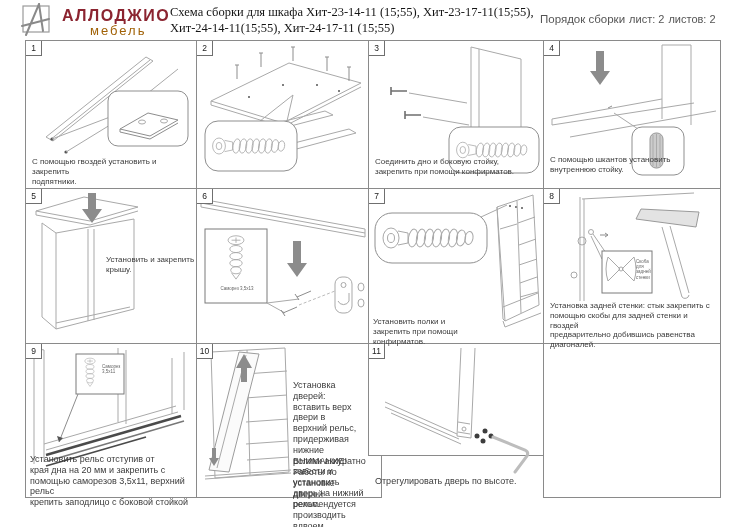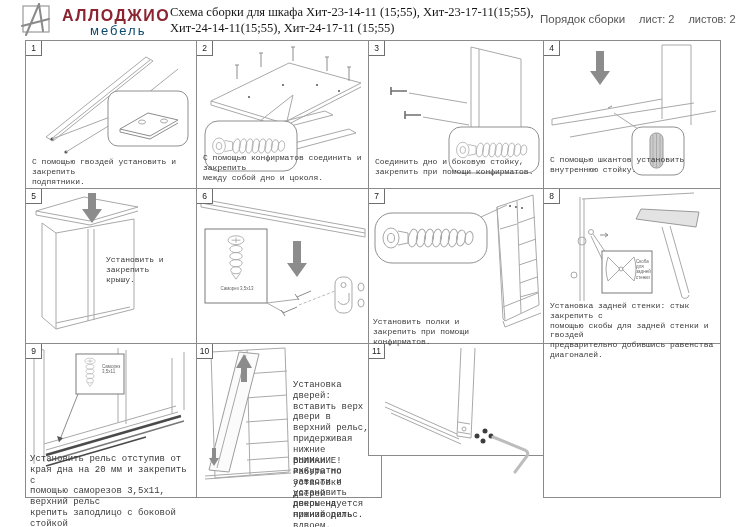--- a/index.html
+++ b/index.html
@@ -4,30 +4,30 @@
 <style>
   html,body{margin:0;padding:0;}
   body{
     width:748px;height:527px;position:relative;background:#fff;overflow:hidden;
     font-family:"Liberation Sans",sans-serif;color:#3a3a3a;
   }
   
   .hdr{position:absolute;left:0;top:0;width:748px;height:40px;padding-left:44px;}
   .logo{position:absolute;left:16px;top:3px;}
   .brand{position:absolute;left:62px;top:7px;font-size:16px;font-weight:bold;color:#8b2430;letter-spacing:1.5px;}
-  .brand-sub{position:absolute;left:90px;top:23px;font-size:13px;color:#0c4a6e;letter-spacing:2px;}
+  .brand-sub{position:absolute;left:90px;top:23px;font-size:13px;color:#a16207;letter-spacing:2px;}
   .title{position:absolute;left:170px;top:5px;font-family:Liberation Serif, serif;font-size:12.5px;line-height:15.5px;color:#151515;white-space:pre-line;}
-  .meta{position:absolute;left:540px;top:13px;font-size:11px;color:#555;display:flex;align-items:baseline;gap:14px;}
+  .meta{position:absolute;left:540px;top:13px;font-size:11px;color:#555;display:flex;align-items:baseline;gap:4px;}
   .meta .order{font-size:11.5px;}
   
   .grid{position:absolute;left:25px;top:40px;width:696px;height:458px;}
   .cell{position:absolute;border:1px solid #8a8a8a;box-sizing:border-box;background:#fff;}
   .badge{position:absolute;left:0;top:0;width:15px;height:14px;border-right:1px solid #6f6f6f;border-bottom:1px solid #6f6f6f;
          font-size:8.5px;color:#222;display:flex;align-items:center;justify-content:center;background:#fff;z-index:3;}
-  .cap{position:absolute;font-size:8px;line-height:1.22;color:#3b3b3b;white-space:pre-line;z-index:2;font-family:Liberation Mono, monospace;}
+  .cap{position:absolute;font-size:8px;line-height:1.22;color:#3b3b3b;white-space:pre-line;z-index:2;}
   .cap.big{font-size:9px;line-height:1.2;}
   .tiny-label{position:absolute;font-size:4.5px;line-height:1.15;color:#666;white-space:pre-line;z-index:3;}
   svg.draw{position:absolute;left:0;top:0;z-index:1;}
   .ln{stroke:#a9a9a9;fill:none;stroke-width:1;}
   .lnd{stroke:#8d8d8d;fill:none;stroke-width:1;}
   .inset{stroke:#8f8f8f;fill:#fff;stroke-width:1;}
   .box{stroke:#7a7a7a;fill:#fff;stroke-width:1;}
   .arr{fill:#8c8c8c;stroke:none;}
   .dot{fill:#555;stroke:none;}
 </style>
@@ -107,22 +107,20 @@
       <circle cx="52" cy="56" r="1" class="dot"></circle>
         <circle cx="86" cy="44" r="1" class="dot"></circle>
         <circle cx="120" cy="44" r="1" class="dot"></circle>
         <circle cx="142" cy="50" r="1" class="dot"></circle>
       <path d="M24 96 L128 70 L136 74 L32 101 Z" class="ln"></path>
       <path d="M58 112 L152 88 L159 92 L66 117 Z" class="ln"></path>
       <path d="M96 54 L58 84 M96 54 L90 80" class="ln"></path>
       <rect x="8" y="80" width="92" height="50" rx="13" class="inset"></rect>
       <use href="#confirmat" x="14" y="93" width="80" height="24"></use>
     </svg>
-    <div class="cap" style="left:6px;top:112px;width:164px">С помощью конфирматов соединить и закрепить
-между собой дно и цоколя.</div>
   </div>
 
   <div class="cell" style="left:343px;top:0;width:176px;height:149px">
     <div class="badge">3</div>
     <svg class="draw" width="174" height="147" viewBox="0 0 174 147">
       <path d="M102 6 L152 18 L152 104 L102 98 Z" class="ln"></path>
       <path d="M110 8 V100" class="ln"></path>
       <path d="M94 104 L156 116 L166 110 L104 99 Z" class="ln"></path>
       <path d="M96 110 L160 121" class="ln"></path>
       <path d="M22 50 H38 M22 46 V54 M36 74 H52 M36 70 V78" stroke="#6f6f6f" fill="none" stroke-width="1.6"></path>
@@ -284,17 +282,18 @@
       <path d="M92 4 L88 92 M106 4 L102 94 M88 92 L102 94" class="ln"></path>
       <path d="M89 78 L101 80 M89 88 L101 90" class="ln"></path>
       <circle cx="95" cy="85" r="2" class="ln"></circle>
       <path d="M16 58 L88 90 M16 63 L90 95 M22 69 L92 100" class="ln"></path>
       <circle cx="108" cy="92" r="2.5" fill="#3d3d3d"></circle>
       <circle cx="116" cy="87" r="2.5" fill="#3d3d3d"></circle>
       <circle cx="114" cy="97" r="2.5" fill="#3d3d3d"></circle>
       <circle cx="122" cy="92" r="2.5" fill="#3d3d3d"></circle>
       <path d="M124 93 L156 106 Q160 108 158 112 L146 128" stroke="#bdbdbd" stroke-width="3" fill="none" stroke-linecap="round"></path>
     </svg>
+    <div class="cap big" style="left:6px;top:132px;width:160px">Отрегулировать дверь по высоте.</div>
   </div>
 
   <div class="cell" style="left:518px;top:303px;width:178px;height:155px"></div>
 
 </div>
 
 </body></html>

